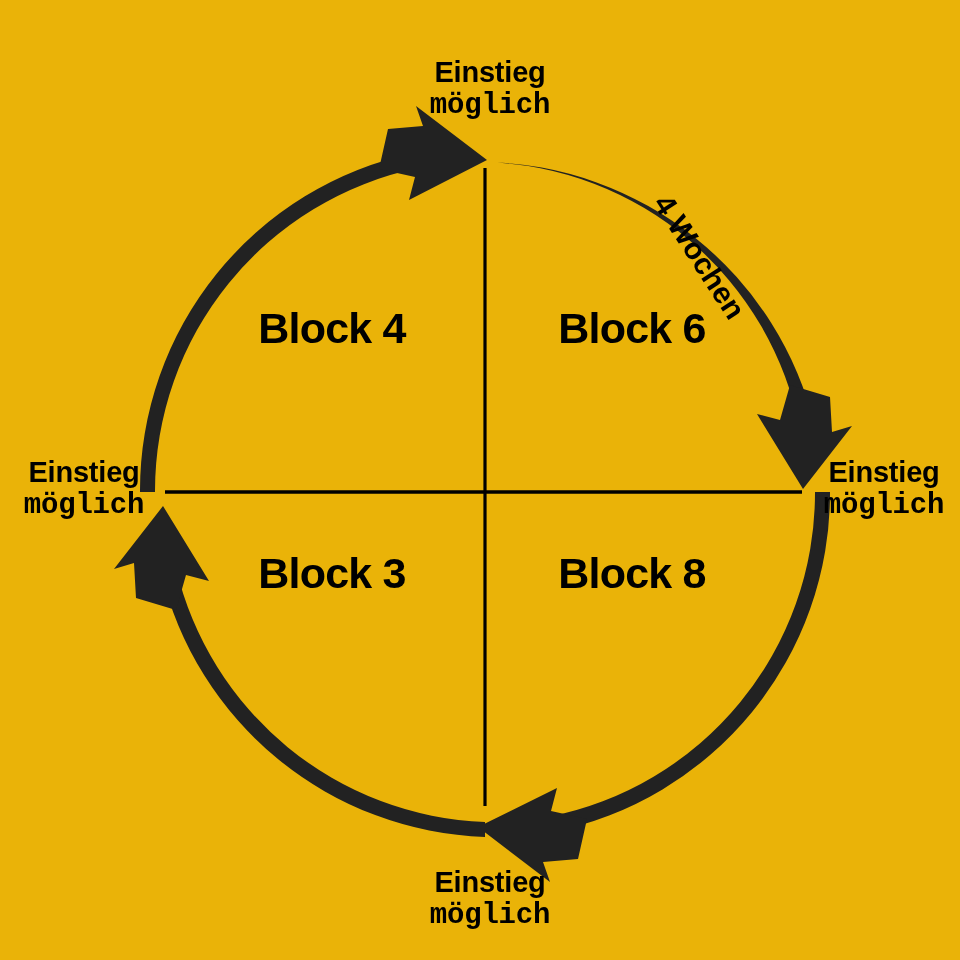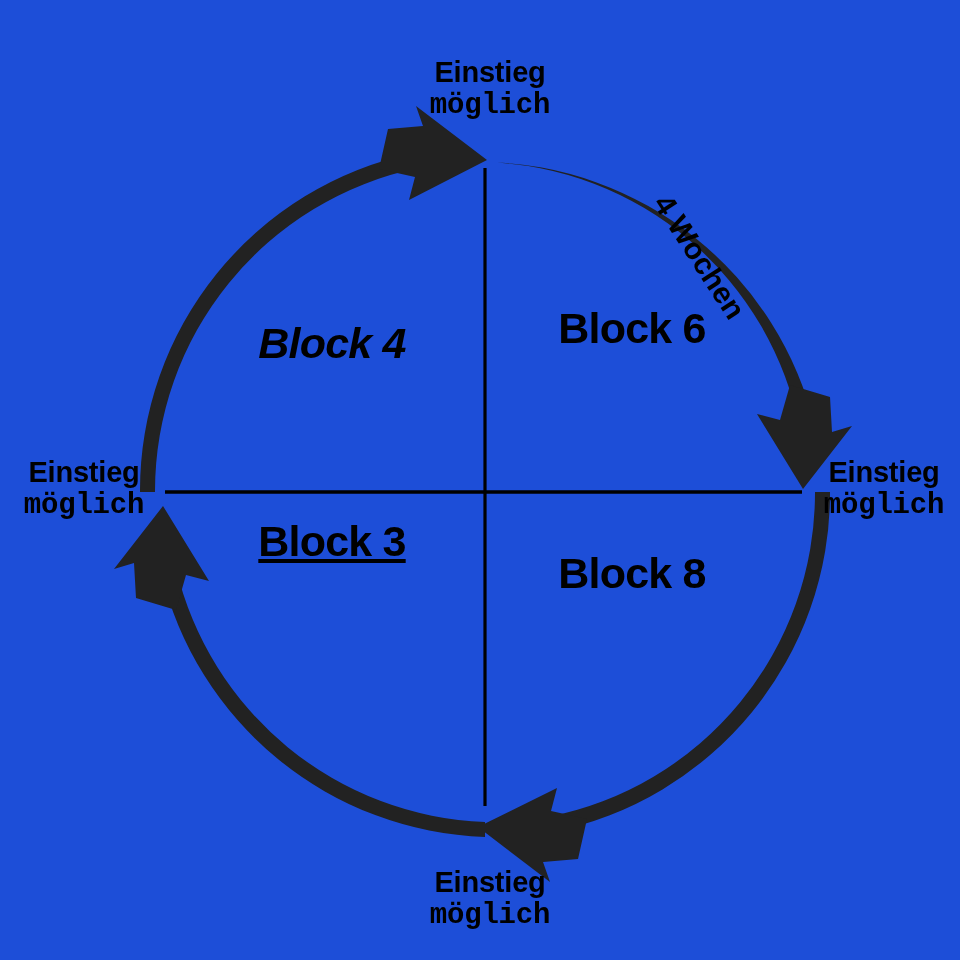--- a/index.html
+++ b/index.html
@@ -11,21 +11,21 @@
   body {
     width: 960px;
     height: 960px;
     overflow: hidden;
     font-family: "Liberation Sans", sans-serif;
   }
   #diagram-root {
     position: relative;
     width: 960px;
     height: 960px;
-    background: #1d4ed8;
+    background: #eab308;
   }
   svg.canvas {
     position: absolute;
     left: 0;
     top: 0;
     width: 960px;
     height: 960px;
     display: block;
   }
   .lbl {
@@ -144,19 +144,19 @@
 
   <div class="lbl entry-label" style="left:84px; top:455px; transform:translateX(-50%);">
     <span class="l1">Einstieg</span>
     <span class="l2">möglich</span>
   </div>
 
   <div class="lbl block-label" style="left:632px; top:303px; transform:translate(-50%,0);">Block 6</div>
 
   <div class="lbl block-label" style="left:632px; top:548px; transform:translate(-50%,0);">Block 8</div>
 
-  <div class="lbl block-label" style="left:332px; top:516px; transform:translate(-50%,0);text-decoration:underline;">Block 3</div>
+  <div class="lbl block-label" style="left:332px; top:548px; transform:translate(-50%,0);">Block 3</div>
 
-  <div class="lbl block-label" style="left:332px; top:318px; transform:translate(-50%,0);font-style:italic;">Block 4</div>
+  <div class="lbl block-label" style="left:332px; top:303px; transform:translate(-50%,0);">Block 4</div>
 
   <div class="lbl duration-label" style="left:676px; top:188px; transform:rotate(57deg);">4 Wochen</div>
 
 </div>
 
 </body></html>

